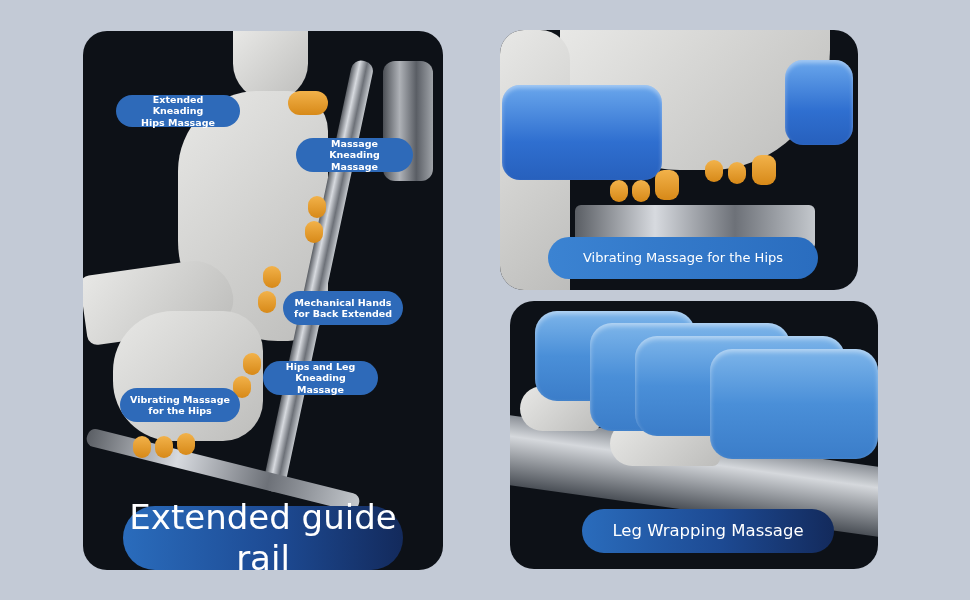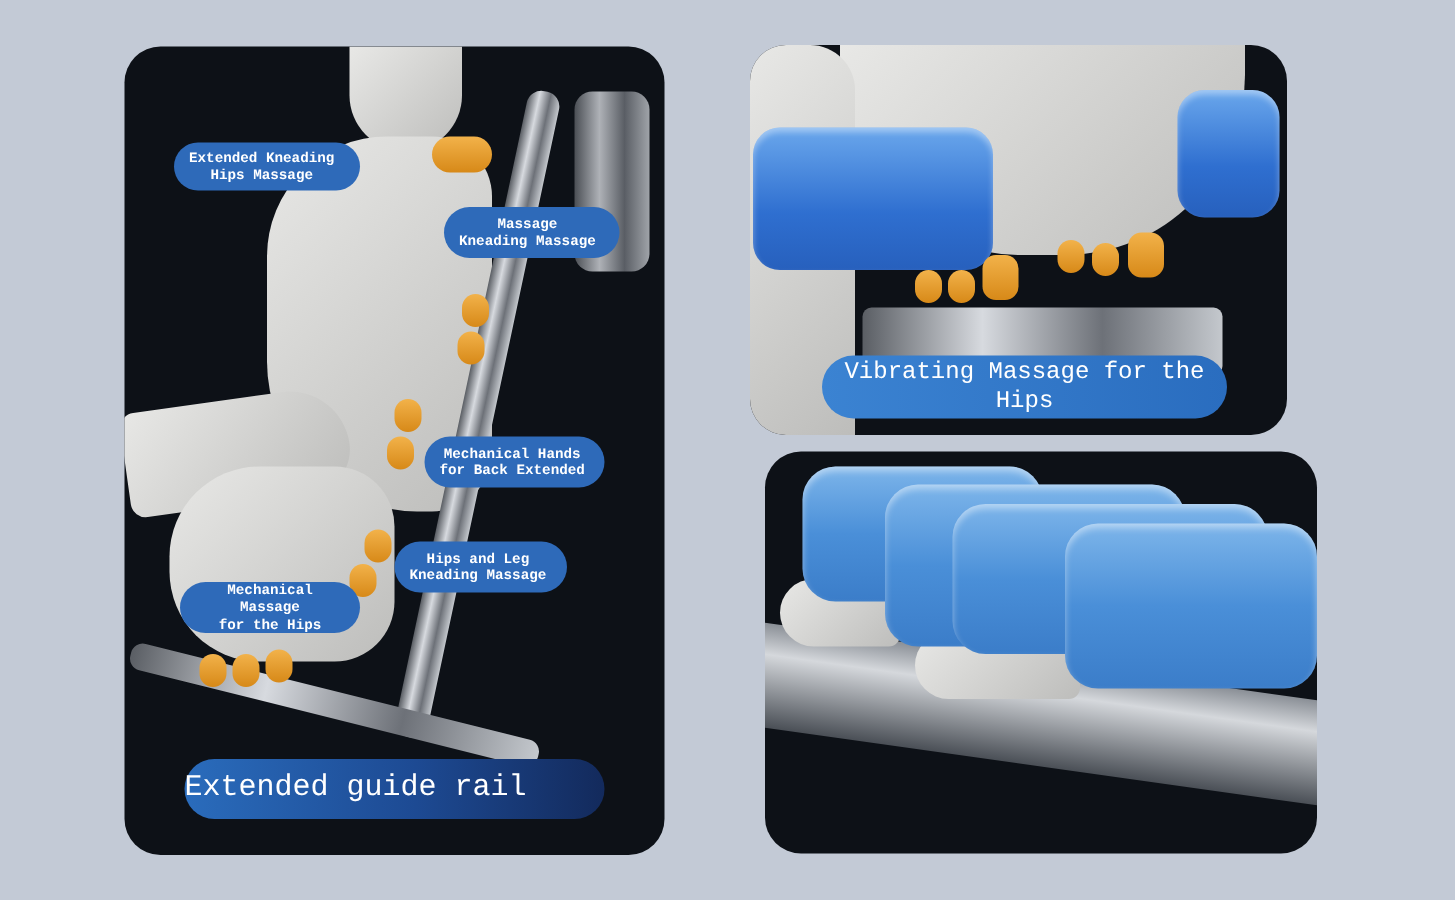--- a/index.html
+++ b/index.html
@@ -1,21 +1,21 @@
 <!DOCTYPE html>
 <html><head>
 <meta charset="utf-8">
 <style>
   html,body{margin:0;padding:0;}
   body{width:970px;height:600px;background:#c3cad6;position:relative;overflow:hidden;font-family:"DejaVu Sans","Liberation Sans",sans-serif;}
   .panel{position:absolute;background:#0d1117;border-radius:24px;overflow:hidden;}
   #p-left{left:83px;top:31px;width:360px;height:539px;}
   #p-tr{left:500px;top:30px;width:358px;height:260px;}
   #p-br{left:510px;top:301px;width:368px;height:268px;}
-  .pill{position:absolute;color:#fff;border-radius:999px;display:flex;align-items:center;text-align:center;font-weight:bold;line-height:1.2;font-family:Liberation Mono, monospace;}
+  .pill{position:absolute;color:#fff;border-radius:999px;display:flex;align-items:center;justify-content:center;text-align:center;font-weight:bold;line-height:1.2;}
   .small{background:#2e6ab9;font-size:9.5px;padding:3px 10px;}
   .big{font-weight:normal;}
   .g1{background:linear-gradient(90deg,#2a6cbc 0%,#1d4a93 55%,#132a5c 100%);}
   .g2{background:linear-gradient(90deg,#3b83d2,#2a6dbf);}
   
   .body-shape{position:absolute;background:linear-gradient(135deg,#e8e8e6,#bdbdbb);}
   .metal{position:absolute;background:linear-gradient(90deg,#5a5e64,#d7dadf,#6d7178,#c4c8cd);}
   .roller{position:absolute;width:18px;height:22px;border-radius:9px;background:linear-gradient(180deg,#f2b24a,#d78918);}
   .cushion{position:absolute;border-radius:18px;background:linear-gradient(180deg,#6aa7ec,#2f6fd0 60%,#2760bd);box-shadow:inset 0 3px 4px rgba(255,255,255,0.4);}
   .foot-cushion{position:absolute;border-radius:22px;background:linear-gradient(180deg,#7db5ea,#4a8fd8 50%,#3b7dc9);box-shadow:inset 0 3px 5px rgba(255,255,255,0.45);}
@@ -51,42 +51,43 @@
   <div class="pill small" style="left:213px;top:107px;width:97px;height:28px;">
     <div><span>Massage</span><br><span>Kneading Massage</span></div>
   </div>
   <div class="pill small" style="left:200px;top:224px;width:100px;height:28px;margin-top:36px;">
     <div><span>Mechanical  Hands</span><br><span>for Back Extended</span></div>
   </div>
   <div class="pill small" style="left:180px;top:330px;width:95px;height:28px;">
     <div><span>Hips and Leg</span><br><span>Kneading Massage</span></div>
   </div>
   <div class="pill small" style="left:37px;top:357px;width:100px;height:28px;">
-    <div><span>Mechanical Massage</span><br><span>for the Hips</span></div>
+    <div><span>Vibrating Massage</span><br><span>for the Hips</span></div>
   </div>
 
-  <div class="pill big g1" style="left:40px;top:475px;width:280px;height:40px;font-size:20px;">Extended guide rail</div>
+  <div class="pill big g1" style="left:40px;top:475px;width:280px;height:64px;font-size:34px;">Extended guide rail</div>
 </div>
 
 <div class="panel" id="p-tr">
   <div class="body-shape" style="left:60px;top:0;width:270px;height:140px;border-radius:0 0 120px 120px;"></div>
   <div class="body-shape" style="left:0;top:0;width:70px;height:260px;border-radius:0 30px 0 0;"></div>
   <div class="cushion" style="left:2px;top:55px;width:160px;height:95px;"></div>
   <div class="cushion" style="left:285px;top:30px;width:68px;height:85px;"></div>
   <div class="metal" style="left:75px;top:175px;width:240px;height:45px;border-radius:6px;"></div>
   <div class="roller" style="left:110px;top:150px;"></div>
   <div class="roller" style="left:132px;top:150px;"></div>
   <div class="roller" style="left:155px;top:140px;width:24px;height:30px;"></div>
   <div class="roller" style="left:205px;top:130px;"></div>
   <div class="roller" style="left:228px;top:132px;"></div>
   <div class="roller" style="left:252px;top:125px;width:24px;height:30px;"></div>
-  <div class="pill big g2" style="left:48px;top:207px;width:270px;height:42px;font-size:16px;">Vibrating Massage for the Hips</div>
+  <div class="pill big g2" style="left:48px;top:207px;width:270px;height:42px;font-size:13px;">Vibrating Massage for the Hips</div>
 </div>
 
 <div class="panel" id="p-br">
   <div class="metal" style="left:0;top:140px;width:368px;height:70px;transform:skewY(8deg);background:linear-gradient(180deg,#8a8f96,#d5d8dc 30%,#4a4f56);"></div>
   <div class="body-shape" style="left:10px;top:85px;width:80px;height:45px;border-radius:30px 10px 10px 30px;"></div>
   <div class="body-shape" style="left:100px;top:120px;width:110px;height:45px;border-radius:30px 10px 10px 30px;"></div>
   <div class="foot-cushion" style="left:25px;top:10px;width:160px;height:90px;"></div>
   <div class="foot-cushion" style="left:80px;top:22px;width:200px;height:108px;"></div>
   <div class="foot-cushion" style="left:125px;top:35px;width:210px;height:100px;"></div>
   <div class="foot-cushion" style="left:200px;top:48px;width:168px;height:110px;"></div>
+  <div class="pill big g1" style="left:72px;top:208px;width:252px;height:44px;font-size:16.5px;">Leg Wrapping Massage</div>
 </div>
 
 </body></html>

